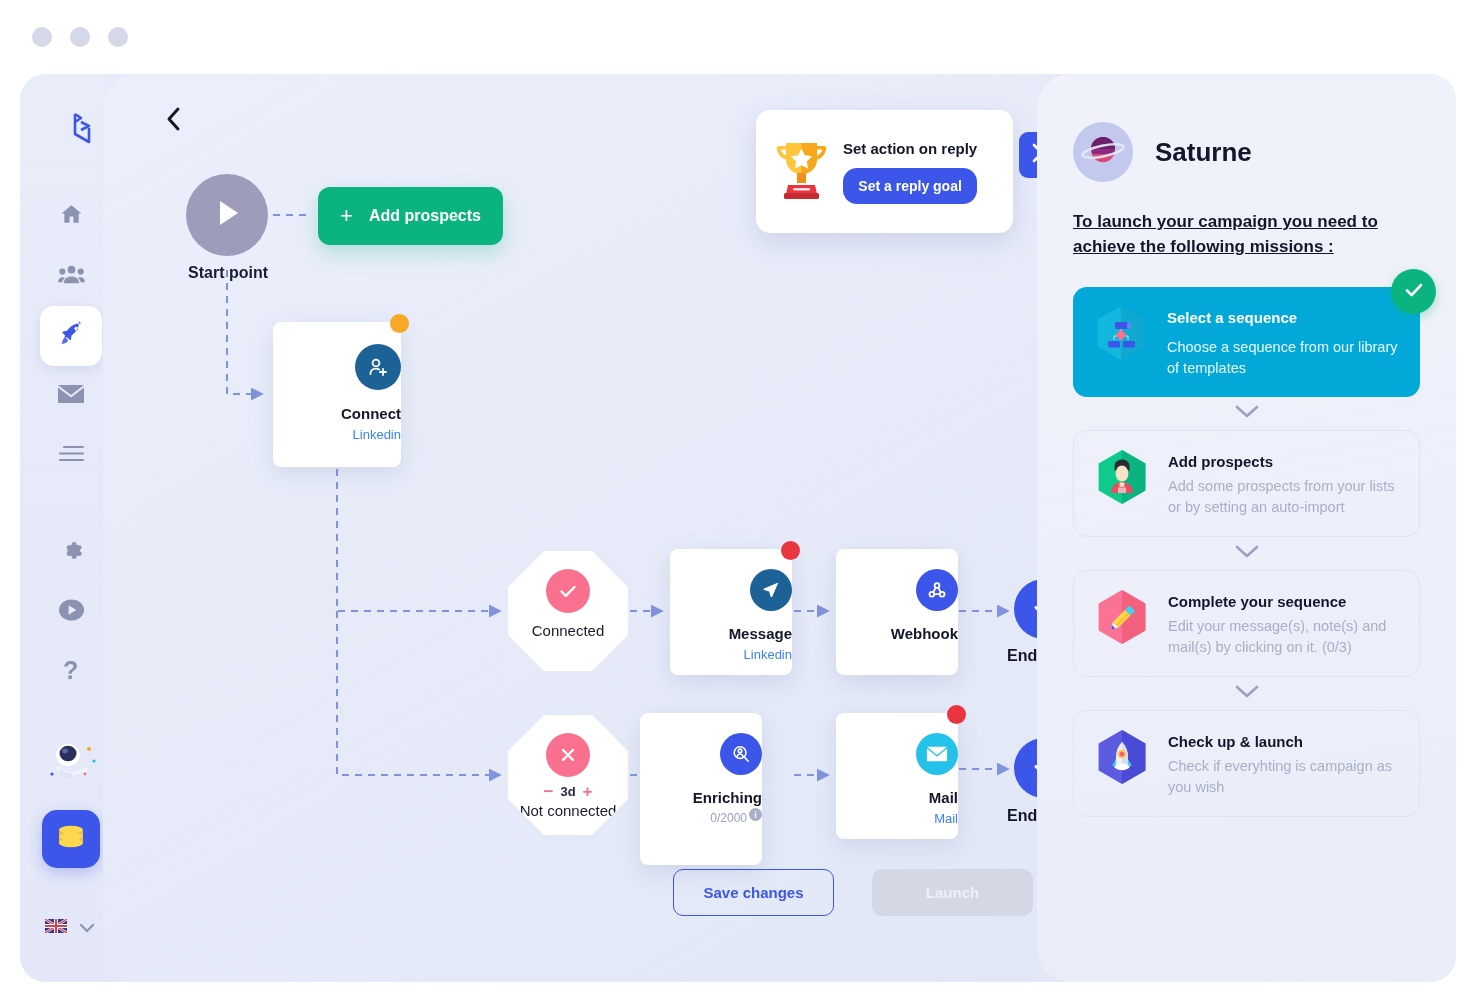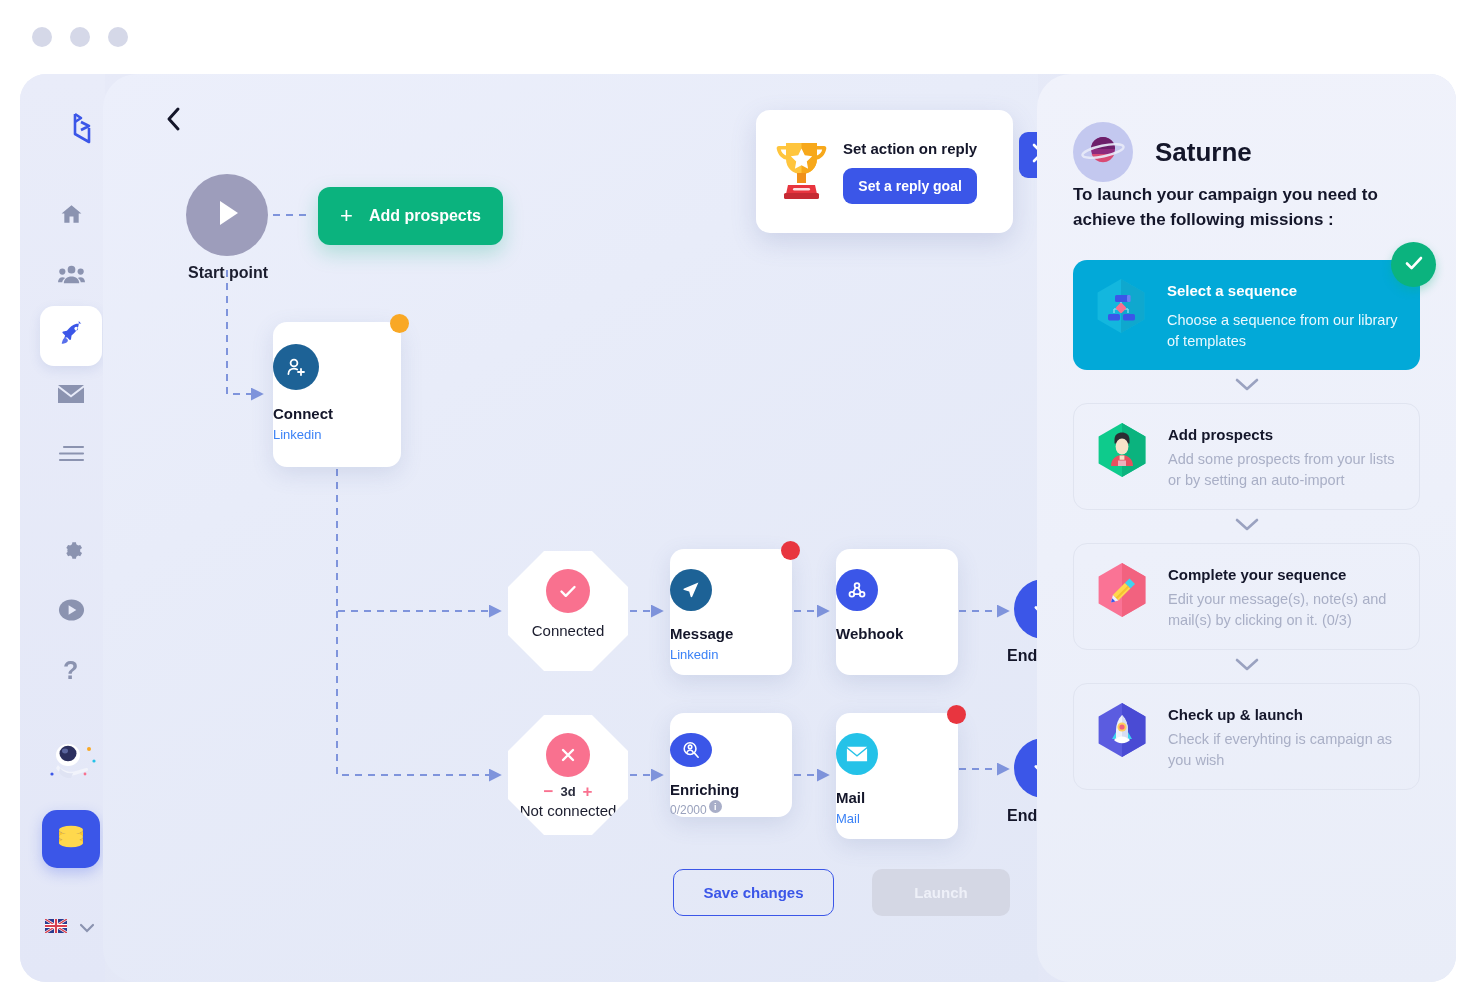--- a/index.html
+++ b/index.html
@@ -71,23 +71,23 @@
   .add-prospects {
     position:absolute; left:215px; top:113px; width:185px; height:58px;
     background:#0bb37e; border-radius:12px; color:#fff;
     display:flex; align-items:center; justify-content:center; gap:16px;
     font-size:16px; font-weight:700; cursor:pointer;
     box-shadow:0 8px 20px rgba(11,179,126,.26);
   }
   .ap-plus { font-size:22px; font-weight:400; line-height:1; }
 
   .node-card {
-    position:absolute; background:#fff; border-radius:14px;
+    position:absolute; background:#fff; border-radius:8px;
     box-shadow:0 7px 22px rgba(95,110,170,.16);
-    display:flex; flex-direction:column; align-items:flex-start;
+    display:flex; flex-direction:column; align-items:flex-end;
   }
   .node-icon { border-radius:50%; display:flex; align-items:center; justify-content:center; }
   .node-title { font-size:15px; font-weight:700; color:#14162a; }
   .node-sub { font-size:13px; color:#3b82f6; margin-top:5px; }
   .badge-dot { position:absolute; width:19px; height:19px; border-radius:50%; top:-8px; right:-8px; }
   .badge-orange { background:#f9a825; }
   .badge-red { background:#e8353f; }
 
   
   #connect-node { left:170px; top:248px; width:128px; height:145px; padding-top:22px; }
@@ -108,21 +108,21 @@
   .delay-minus, .delay-plus { color:#f9718f; font-size:17px; font-weight:700; line-height:1; cursor:pointer; }
 
   #octa-connected { left:405px; top:477px; }
   #octa-notconnected { left:405px; top:641px; }
   #octa-notconnected .octa-label { margin-top:2px; font-weight:400; }
 
   
   .act-card { width:122px; height:126px; padding-top:20px; }
   #node-message  { left:567px; top:475px; height:126px; }
   #node-webhook  { left:733px; top:475px; height:126px; }
-  #node-enrich   { left:567px; top:639px; height:104px; }
+  #node-enrich   { left:537px; top:639px; height:152px; }
   #node-mail     { left:733px; top:639px; height:126px; }
   .act-card .node-icon { width:42px; height:42px; }
   .act-card .node-title { margin-top:14px; }
 
   .ic-message { background:#1d6296; }
   .ic-webhook { background:#3b56e8; }
   .ic-enrich  { background:#3b56e8; }
   .ic-mail    { background:#24c2e8; }
 
   .count-row { display:flex; align-items:center; gap:2px; margin-top:5px; }
@@ -145,55 +145,55 @@
 
   
   .trophy-card {
     position:absolute; left:653px; top:36px; width:257px; height:123px;
     background:#fff; border-radius:14px; box-shadow:0 9px 26px rgba(95,110,170,.20);
     display:flex; align-items:center; padding:0 18px; gap:14px;
   }
   .trophy-right { display:flex; flex-direction:column; gap:11px; }
   .trophy-title { font-size:15px; font-weight:700; color:#14162a; }
   .reply-goal-btn {
-    background:#3b56e8; color:#fff; border:none; border-radius:9px;
+    background:#3b56e8; color:#fff; border:none; border-radius:14px;
     padding:10px 14px; font-size:14px; font-weight:700; cursor:pointer;
     font-family:"Liberation Sans", sans-serif;
   }
   .panel-toggle {
     position:absolute; left:916px; top:58px; width:38px; height:46px;
     background:#3b56e8; border-radius:9px 0 0 9px;
     display:flex; align-items:center; justify-content:center; cursor:pointer;
   }
 
   
   .btn-row { position:absolute; left:570px; top:795px; display:flex; gap:38px; }
   .btn-save {
     width:161px; height:47px; border:1.6px solid #3b56e8; background:transparent;
     color:#3b56e8; border-radius:10px; font-size:15px; font-weight:700; cursor:pointer;
     font-family:"Liberation Sans", sans-serif;
   }
   .btn-launch {
-    width:138px; height:47px; border:none; background:#d4d7e4;
+    width:161px; height:47px; border:none; background:#d4d7e4;
     color:#eef0f8; border-radius:10px; font-size:15px; font-weight:700; cursor:not-allowed;
     font-family:"Liberation Sans", sans-serif;
   }
 
   
   .side {
     position:absolute; left:1017px; top:0px; width:419px; height:908px;
     background:linear-gradient(170deg,#f0f2fb 0%,#edf0fa 50%,#e9edf8 100%);
     border-radius:34px 26px 26px 34px;
     padding:0 36px;
   }
   .side-head { display:flex; align-items:center; gap:22px; padding-top:48px; }
   .planet-badge { width:60px; height:60px; border-radius:50%; background:#c3c8ef;
     display:flex; align-items:center; justify-content:center; }
   .side-title { font-size:26px; font-weight:700; color:#14162a; }
-  .side-desc { font-size:17px; line-height:1.48; color:#14162a; font-weight:700; width:350px;}
+  .side-desc { margin-top:27px; font-size:17px; line-height:1.48; color:#14162a; font-weight:700; width:350px;text-decoration:underline;}
 
   .missions { margin-top:28px; }
   .mission {
     position:relative; border-radius:14px; padding:18px 20px;
     display:flex; gap:18px; align-items:flex-start; cursor:pointer;
   }
   .mission.done { background:#02a9d8; }
   .mission.todo { background:transparent; border:1.5px solid #e0e4f0; }
   .mission-text { flex:1; padding-top:2px; }
   .m-title { font-size:15px; font-weight:700; line-height:1.4; }

